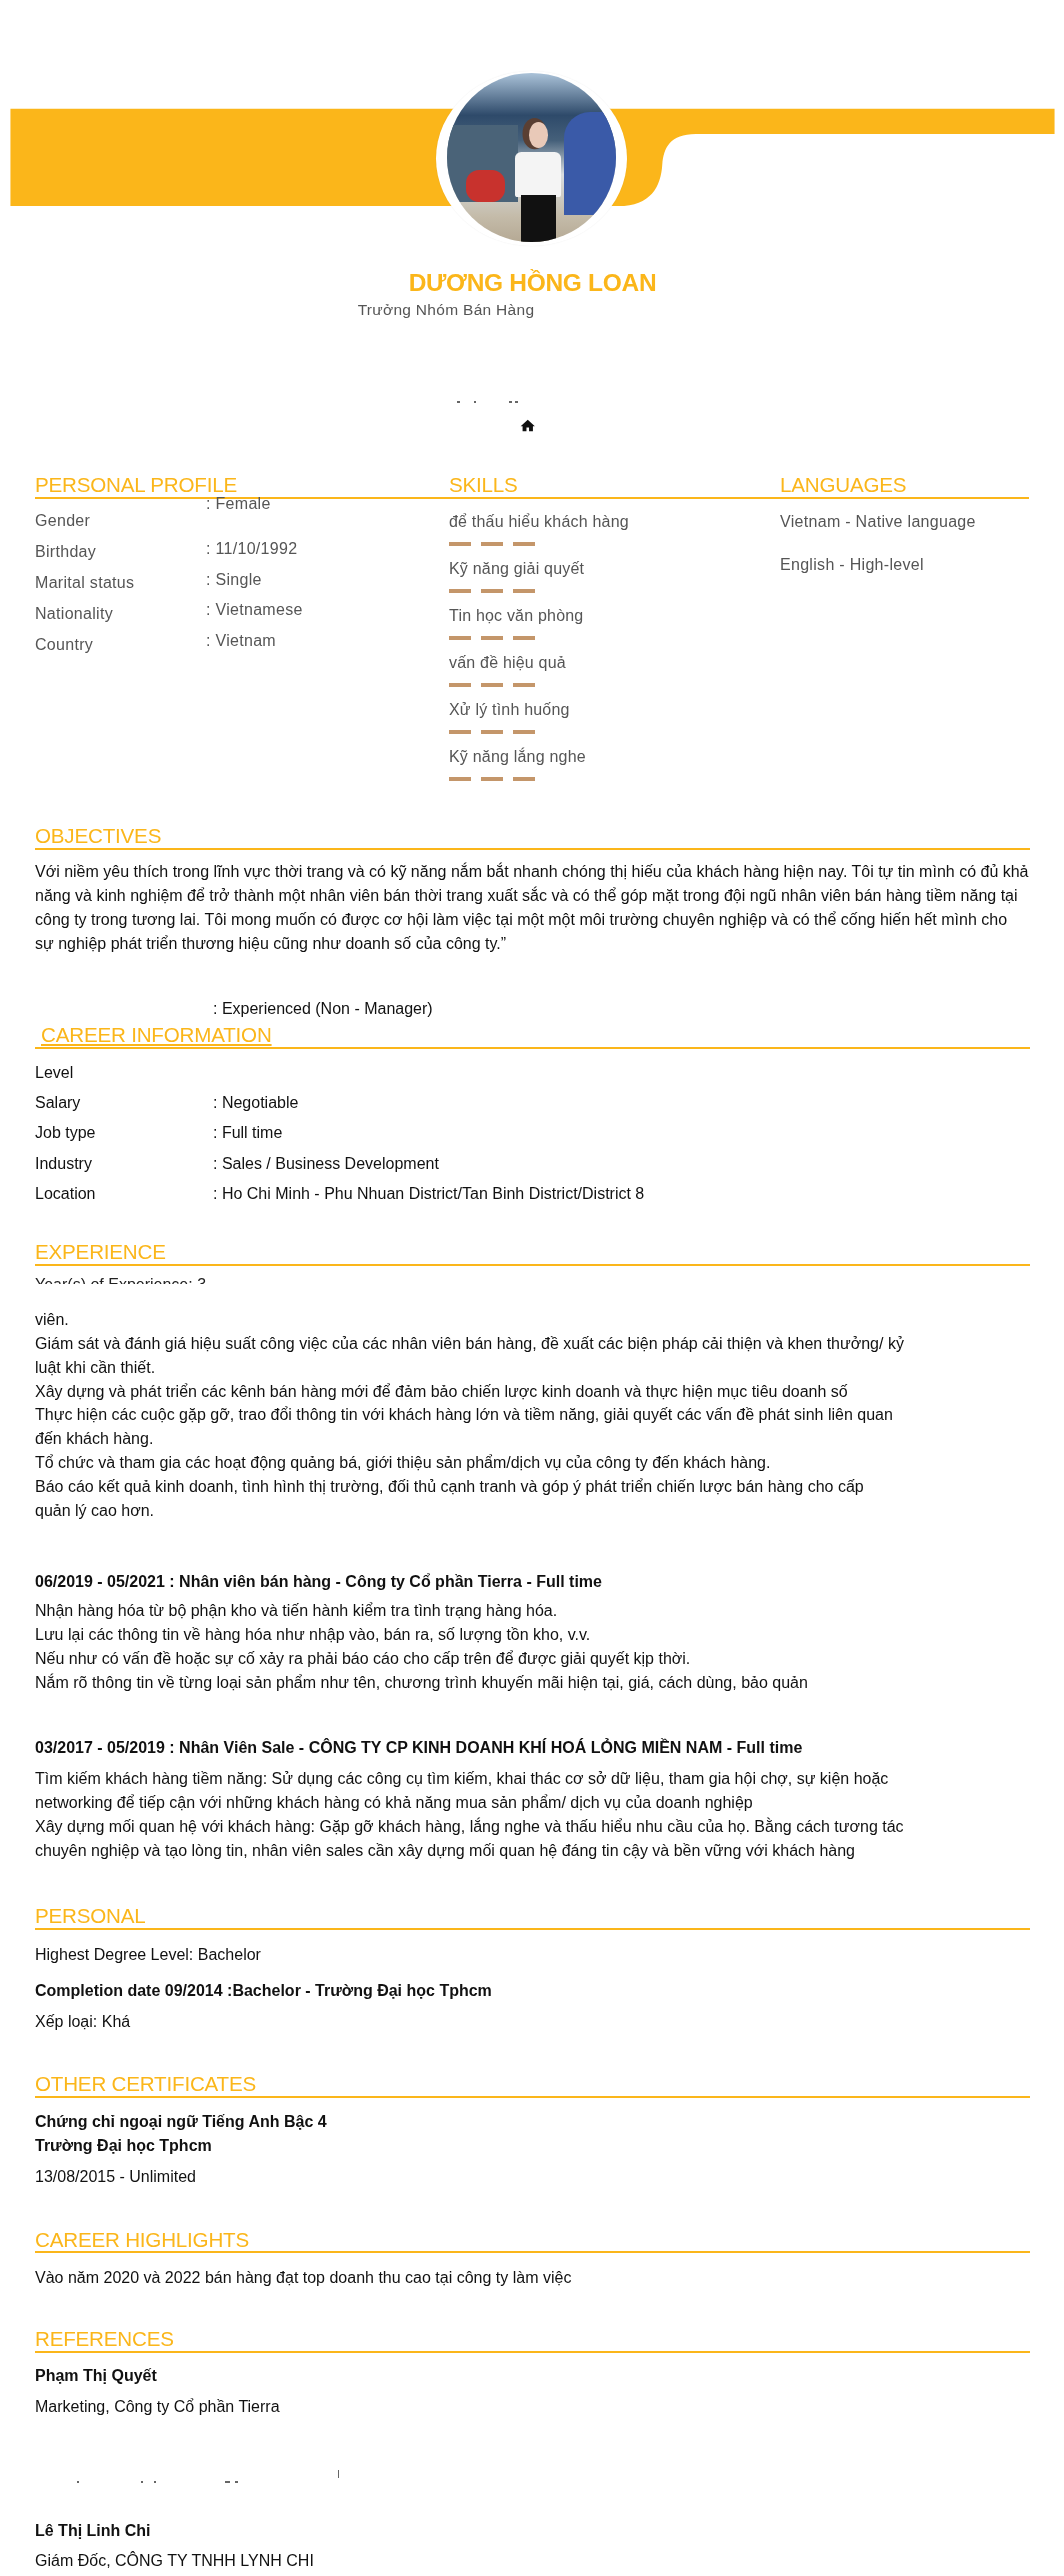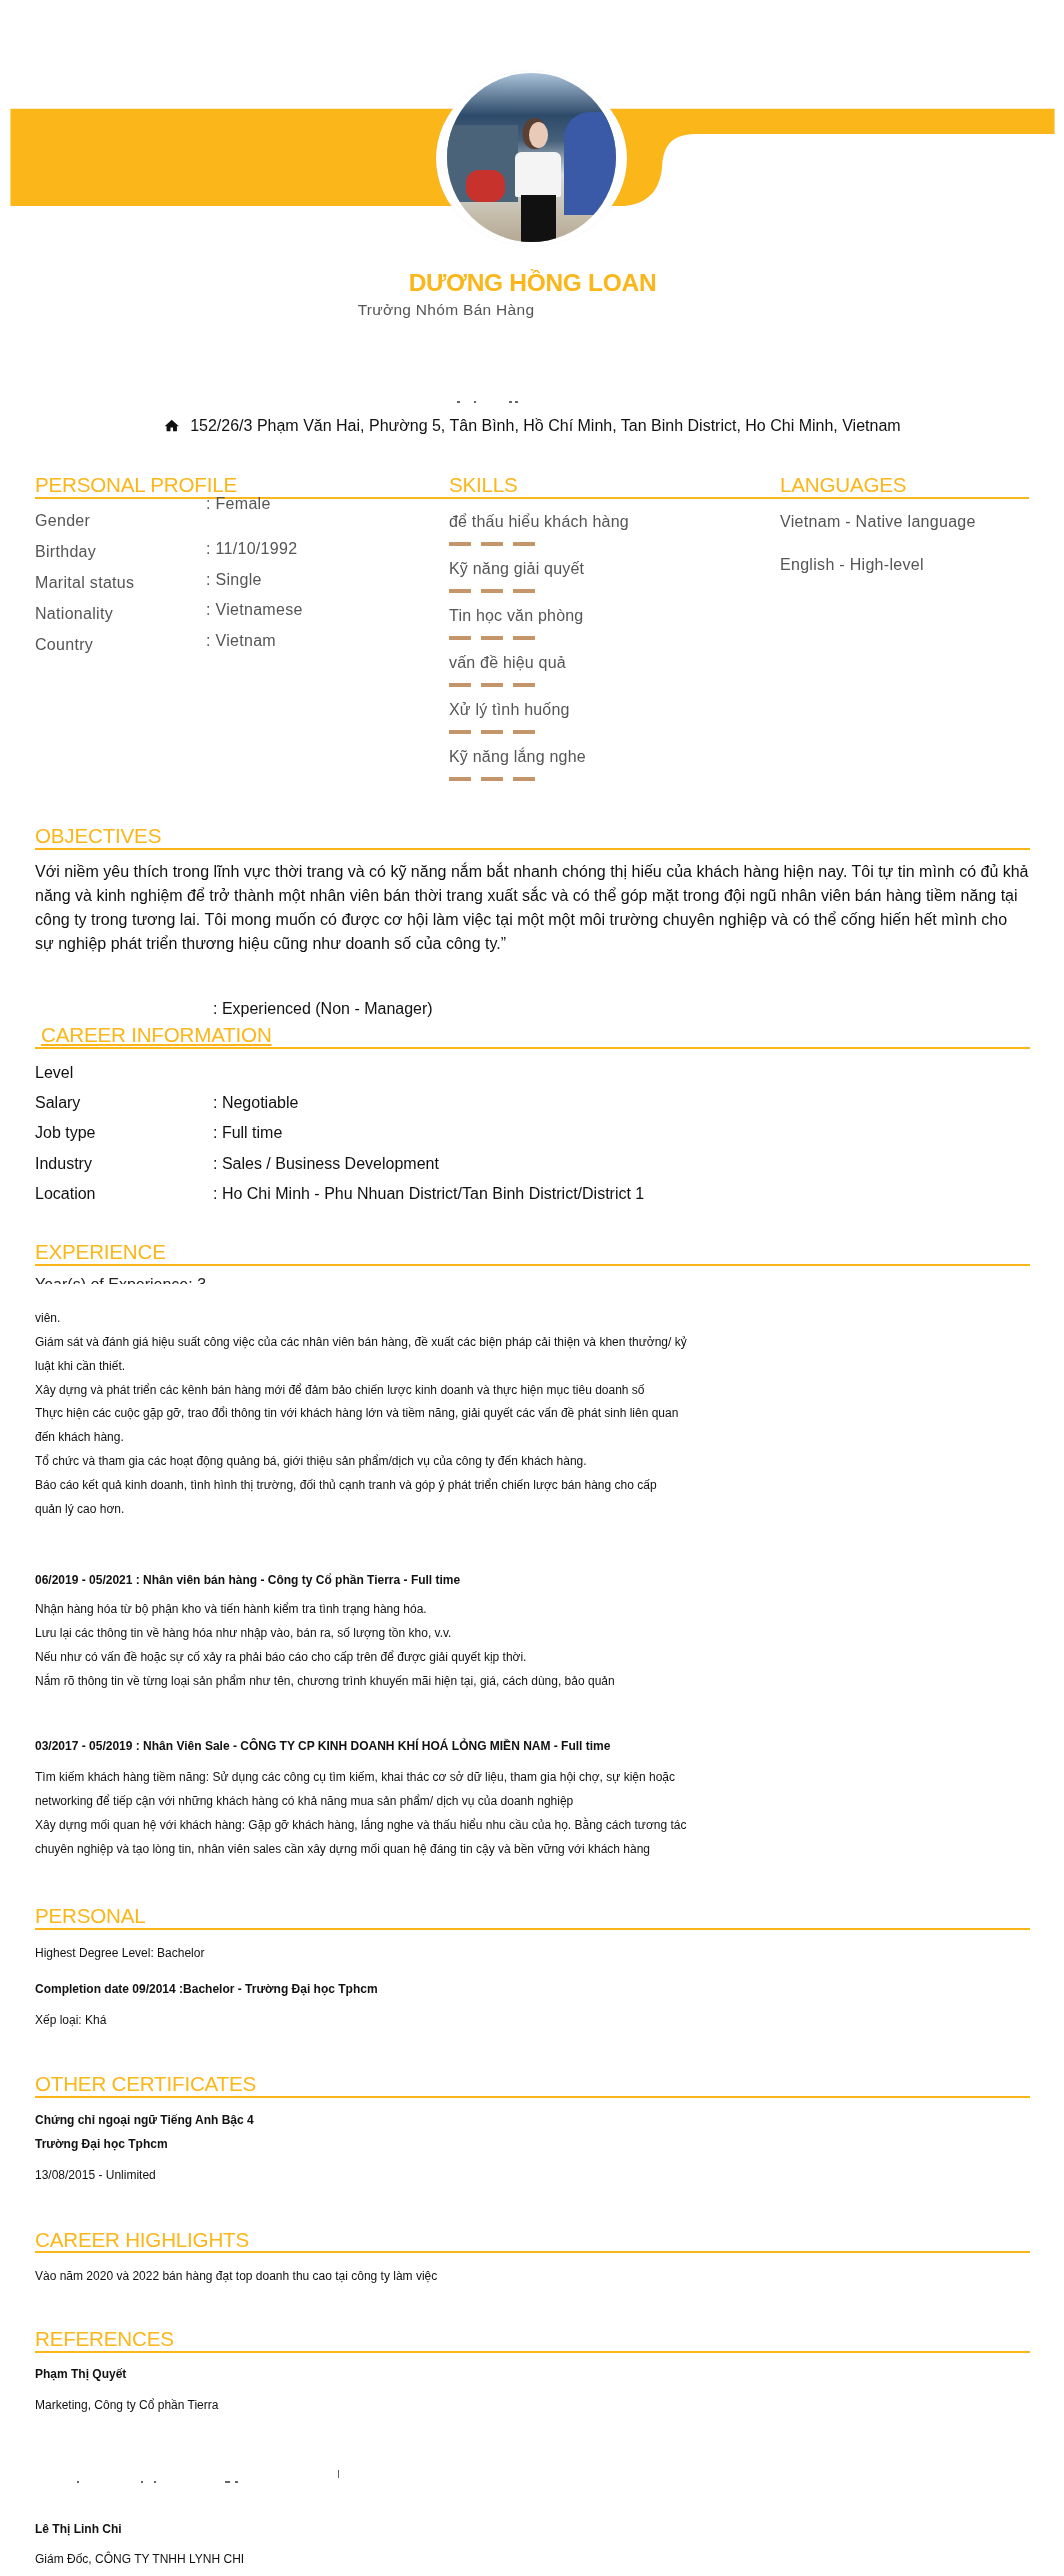--- a/index.html
+++ b/index.html
@@ -42,21 +42,21 @@
 
     
     .kv { position: absolute; font-size: 16px; color: #555; letter-spacing: 0.3px; }
     .skill { position: absolute; font-size: 16px; color: #555; letter-spacing: 0.2px; }
     .bars { position: absolute; height: 3.9px; }
     .bars span { position: absolute; top: 0; width: 22px; height: 3.9px; background: #c4966a; }
     .lang { position: absolute; font-size: 16px; color: #555; letter-spacing: 0.3px; }
 
     
     .para { position: absolute; left: 35px; width: 995px; font-size: 16px; line-height: 24px; color: #111; }
-    .line { position: absolute; left: 35px; font-size: 12px; color: #111; white-space: nowrap; }
+    .line { position: absolute; left: 35px; font-size: 16px; color: #111; white-space: nowrap; }
     .bold { font-weight: bold; }
     .career-label { position: absolute; left: 35px; font-size: 16px; color: #111; }
     .career-value { position: absolute; left: 213px; font-size: 16px; color: #111; }
     .cut-remnant { position: absolute; left: 35px; top: 1275px; width: 193px; height: 9px; overflow: hidden; font-size: 16px; color: #222; line-height: 19.3px; }
     .ref-remnant { position: absolute; left: 77px; top: 2479px; width: 258px; height: 3.9px; }
     .ref-remnant span { position: absolute; height: 1.9px; background: #666; }
   </style>
 </head>
 <body>
 
@@ -80,21 +80,21 @@
 
 <div class="address-remnant">
   <span style="left:0"></span>
     <span style="left:16.7px"></span>
     <span style="left:52px"></span>
     <span style="left:58px"></span>
 </div>
 <div class="address">
   <svg class="home-icon" viewBox="0 0 24 20">
     <path d="M12 1 L1 11 H4 V19 H10 V13 H14 V19 H20 V11 H23 Z" fill="#111"></path>
-  </svg><span>152/26/3 Phạm Văn Hai, Phường 5, Tân Bình, Hồ Chí Minh, Tan Binh District, Ho Chi Minh, Vietnam</span>
+  </svg>
 </div>
 
 <div class="sec-title" style="left:35px; top:473px;">PERSONAL PROFILE</div>
 <div class="sec-rule" style="left:35px; top:497px; width:403px;"></div>
 
 <div class="kv" style="left:35px; top:512px;">Gender</div>
 <div class="kv" style="left:206px; top:495px;">: Female</div>
 <div class="kv" style="left:35px; top:543px;">Birthday</div>
 <div class="kv" style="left:206px; top:540px;">: 11/10/1992</div>
 <div class="kv" style="left:35px; top:574px;">Marital status</div>
@@ -158,21 +158,21 @@
 
 <div class="career-label" style="top:1064px;">Level</div>
 <div class="career-value" style="top:1000px;">: Experienced (Non - Manager)</div>
 <div class="career-label" style="top:1094px;">Salary</div>
 <div class="career-value" style="top:1094px;">: Negotiable</div>
 <div class="career-label" style="top:1124px;">Job type</div>
 <div class="career-value" style="top:1124px;">: Full time</div>
 <div class="career-label" style="top:1155px;">Industry</div>
 <div class="career-value" style="top:1155px;">: Sales / Business Development</div>
 <div class="career-label" style="top:1185px;">Location</div>
-<div class="career-value" style="top:1185px;">: Ho Chi Minh - Phu Nhuan District/Tan Binh District/District 1</div>
+<div class="career-value" style="top:1185px;">: Ho Chi Minh - Phu Nhuan District/Tan Binh District/District 8</div>
 
 <div class="sec-title" style="left:35px; top:1240px;">EXPERIENCE</div>
 <div class="sec-rule" style="left:35px; top:1264px; width:995px;"></div>
 <div class="cut-remnant">Year(s) of Experience: 3</div>
 
 <div class="line" style="top:1311px;">viên.</div>
 <div class="line" style="top:1335px;">Giám sát và đánh giá hiệu suất công việc của các nhân viên bán hàng, đề xuất các biện pháp cải thiện và khen thưởng/ kỷ</div>
 <div class="line" style="top:1359px;">luật khi cần thiết.</div>
 <div class="line" style="top:1383px;">Xây dựng và phát triển các kênh bán hàng mới để đảm bảo chiến lược kinh doanh và thực hiện mục tiêu doanh số</div>
 <div class="line" style="top:1406px;">Thực hiện các cuộc gặp gỡ, trao đổi thông tin với khách hàng lớn và tiềm năng, giải quyết các vấn đề phát sinh liên quan</div>

